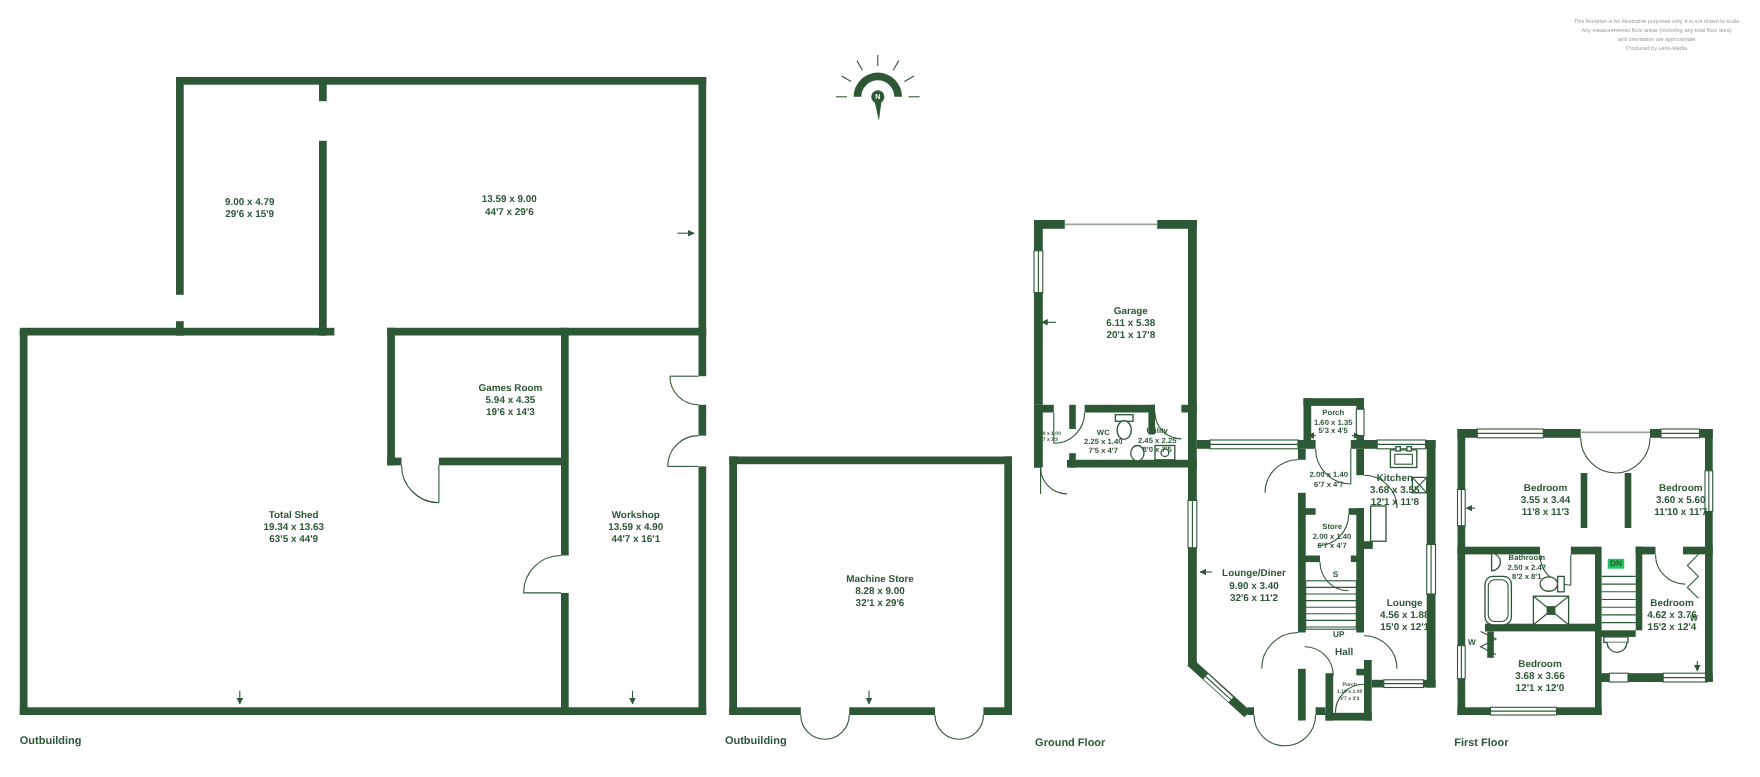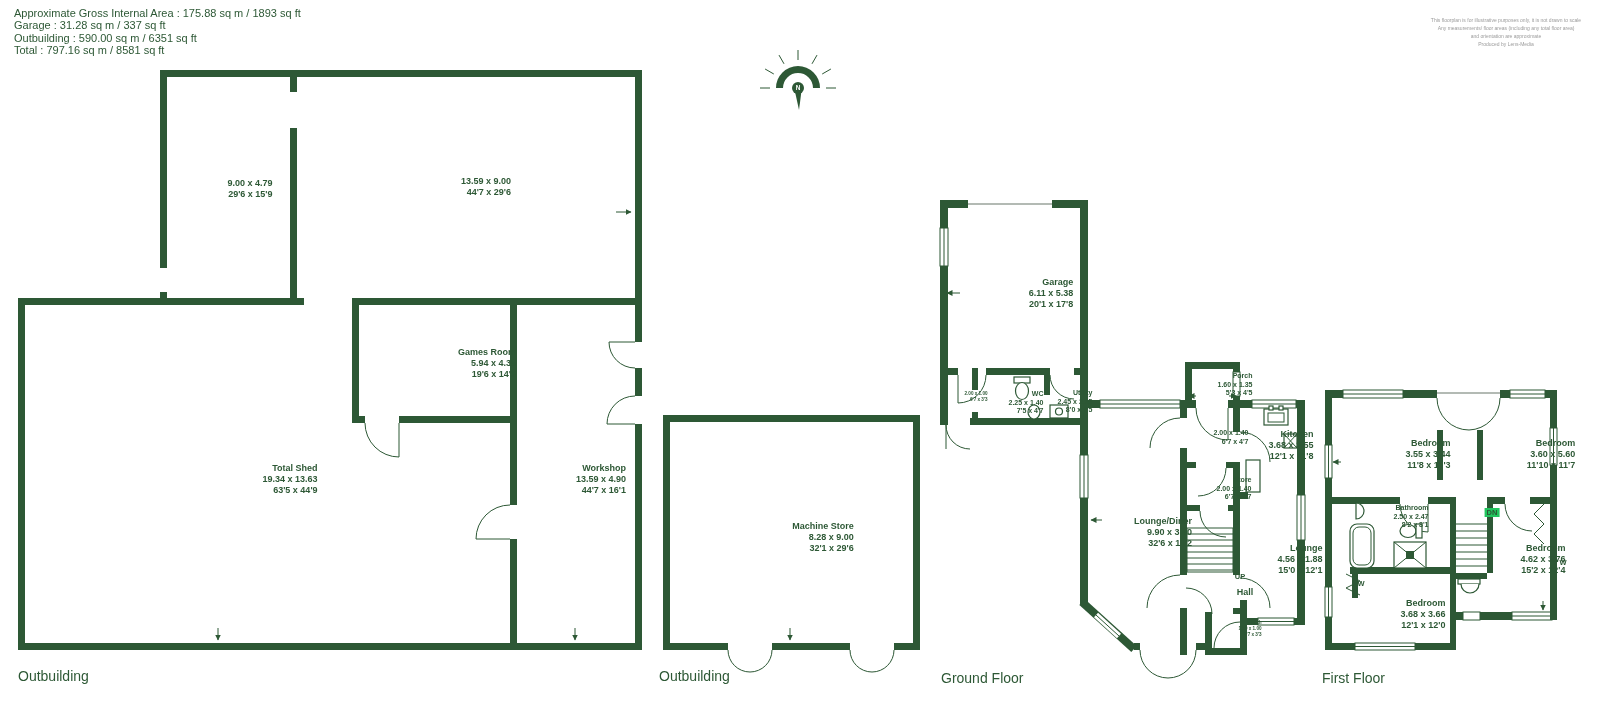--- a/index.html
+++ b/index.html
@@ -5,31 +5,31 @@
   html,body{margin:0;padding:0;background:#ffffff;}
   #canvas{position:relative;width:1600px;height:706px;background:#fff;overflow:hidden;
           font-family:"Liberation Sans", sans-serif;}
   svg{position:absolute;left:0;top:0;}
   .wall{fill:#2d5835;}
   .arc{stroke:#2d5835;stroke-width:1;fill:none;}
   .thin{stroke:#2d5835;stroke-width:1;fill:none;}
   .win{fill:#ffffff;stroke:#2d5835;stroke-width:1;}
   .fix{fill:#ffffff;stroke:#2d5835;stroke-width:1.2;}
   .gray{stroke:#9aa39b;stroke-width:1.5;fill:none;}
-  .lb{position:absolute;transform:translateX(-50%);text-align:right;color:#2d5835;
-      font-weight:bold;font-size:9px;line-height:10.8px;white-space:nowrap;margin-left:23px;}
+  .lb{position:absolute;transform:translateX(-50%);text-align:center;color:#2d5835;
+      font-weight:bold;font-size:9px;line-height:10.8px;white-space:nowrap;}
   .lb span{display:block;}
   .lb.sm{font-size:7px;line-height:8.6px;}
   .lb.xs{font-size:4.6px;line-height:5.8px;}
   .lb.tag{font-size:7.5px;line-height:9px;}
   .lb.bg{background:#22c55e;padding:0 2px;}
   #titleblock{position:absolute;left:14px;top:7px;color:#2d5835;font-size:11px;line-height:12.3px;}
   #disclaimer{position:absolute;left:1386px;top:16px;width:240px;text-align:center;
               color:#9b9b9b;font-size:5px;line-height:8px;}
-  .floorlabel{position:absolute;color:#2d5835;font-weight:normal;font-size:14px;}
+  .floorlabel{position:absolute;color:#2d5835;font-weight:bold;font-size:10px;}
 </style>
 </head>
 <body>
 
 <div id="canvas">
 
 <svg width="1600" height="706" viewBox="0 0 1600 706">
   <defs>
     <marker id="ah" markerWidth="7" markerHeight="7" refX="5.5" refY="3" orient="auto">
       <path d="M0,0 L6,3 L0,6 z" fill="#2d5835"></path>
@@ -317,26 +317,20 @@
       <line x1="24.2" y1="-14" x2="32.9" y2="-19"></line>
       <line x1="28" y1="0" x2="38" y2="0"></line>
     </g>
     <path d="M-22,0 A22,22 0 0 1 22,0 L15,0 A15,15 0 0 0 -15,0 Z" fill="#2d5835"></path>
     <polygon points="-4,-1 4,-1 1,22" fill="#2d5835"></polygon>
     <circle cx="0" cy="0" r="6" fill="#2d5835"></circle>
     <text x="0" y="2.4" text-anchor="middle" font-size="6.5" font-weight="bold" fill="#ffffff" font-family="Liberation Sans, sans-serif">N</text>
   </g>
 </svg>
 
-<div id="titleblock">
-  <div>Approximate Gross Internal Area : 175.88 sq m / 1893 sq ft</div>
-  <div>Garage : 31.28 sq m / 337 sq ft</div>
-  <div>Outbuilding : 590.00 sq m / 6351 sq ft</div>
-  <div>Total : 797.16 sq m / 8581 sq ft</div>
-</div>
 <div id="disclaimer">
   <div>This floorplan is for illustrative purposes only, it is not drawn to scale</div>
   <div>Any measurements/ floor areas (including any total floor area)</div>
   <div>and orientation are approximate</div>
   <div>Produced by Lens-Media</div>
 </div>
 
 <div class="lb" style="left:227px;top:178px">
   <span>9.00 x 4.79</span>
       <span>29'6 x 15'9</span>

